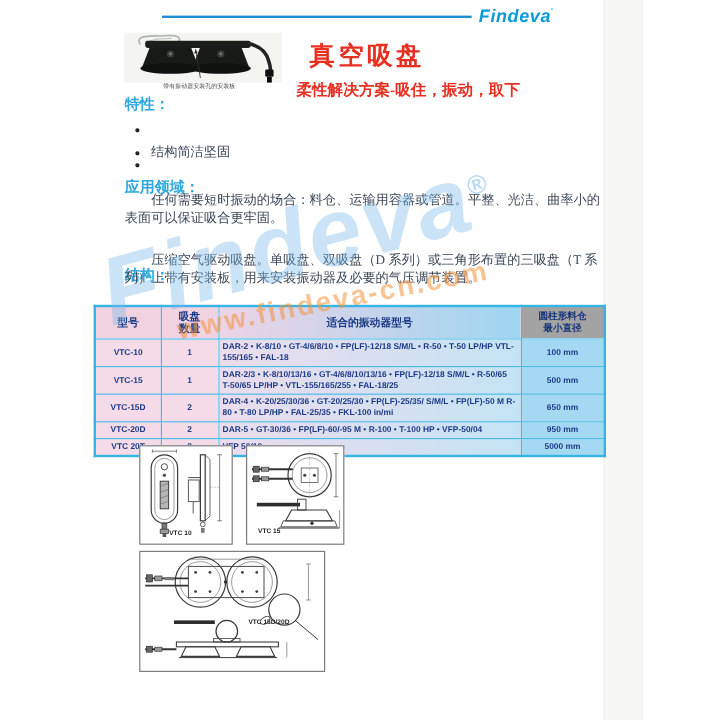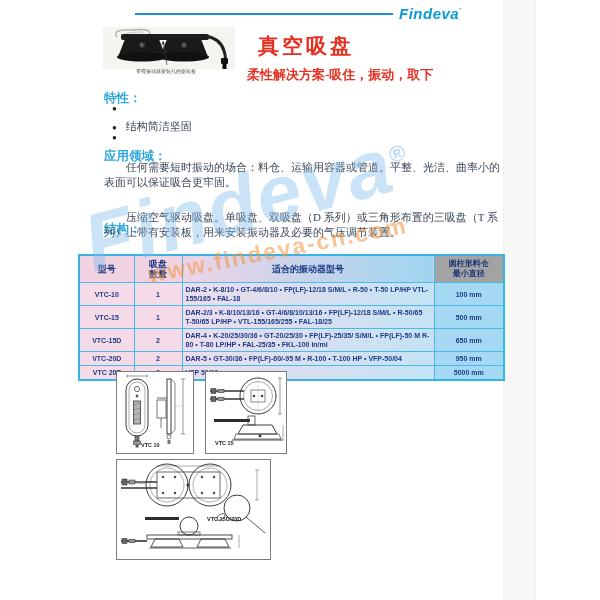--- a/index.html
+++ b/index.html
@@ -19,21 +19,21 @@
   .page-title{left:258px;top:32px;font-family:"Liberation Serif","DejaVu Serif",serif;
               font-size:21px;font-weight:bold;color:#e53022;letter-spacing:3px;}
   .page-subtitle{left:247px;top:66px;font-family:"Liberation Serif","DejaVu Serif",serif;
                  font-size:13px;font-weight:bold;color:#e53022;}
   .product-photo{left:103px;top:27px;width:132px;height:42px;}
   .photo-caption{left:96px;top:68px;width:140px;text-align:center;font-size:5px;color:#444;
                  font-family:"Liberation Serif","DejaVu Serif",serif;}
 
   
   .sec-heading{font-family:"Liberation Serif","DejaVu Serif",serif;font-size:12.5px;font-weight:bold;color:#2ea7dc;}
-  .h-features{left:104px;top:90px;}
+  .h-features{left:104px;top:79px;}
   .h-applications{left:104px;top:148px;text-align:center;}
   .h-structure{left:104px;top:197px;margin-top:24px;}
   .bullet-list{left:112px;top:104px;width:400px;}
   .bullet-row{display:flex;align-items:baseline;height:14.5px;
               font-family:"Liberation Serif","DejaVu Serif",serif;font-size:11px;color:#3c4756;}
   .bullet-dot{font-size:8px;margin-right:9px;color:#222;}
   .body-para{font-family:"Liberation Serif","DejaVu Serif",serif;font-size:11px;color:#3c4756;
              line-height:14.5px;text-indent:2em;width:402px;}
   .p-applications{left:104px;top:160px;}
   .p-structure{left:104px;top:210px;}

